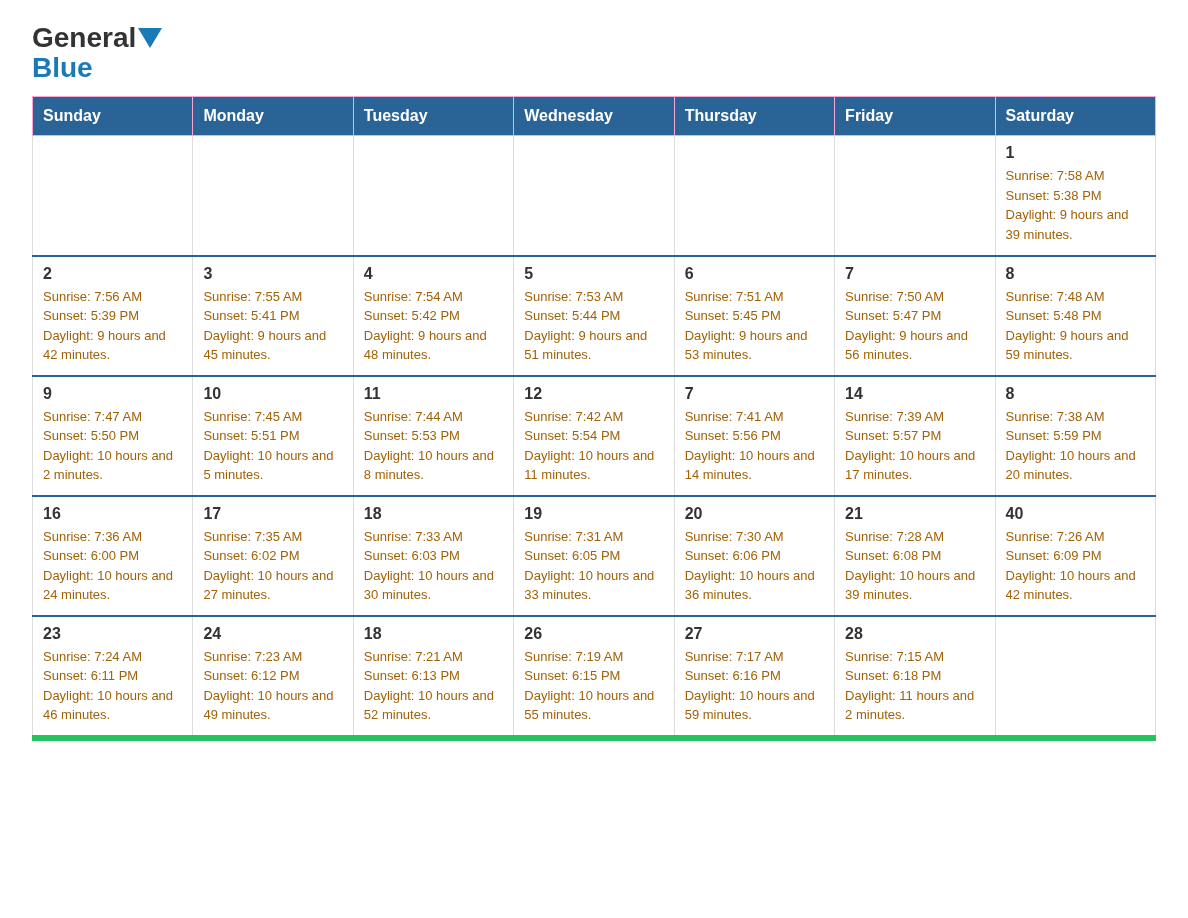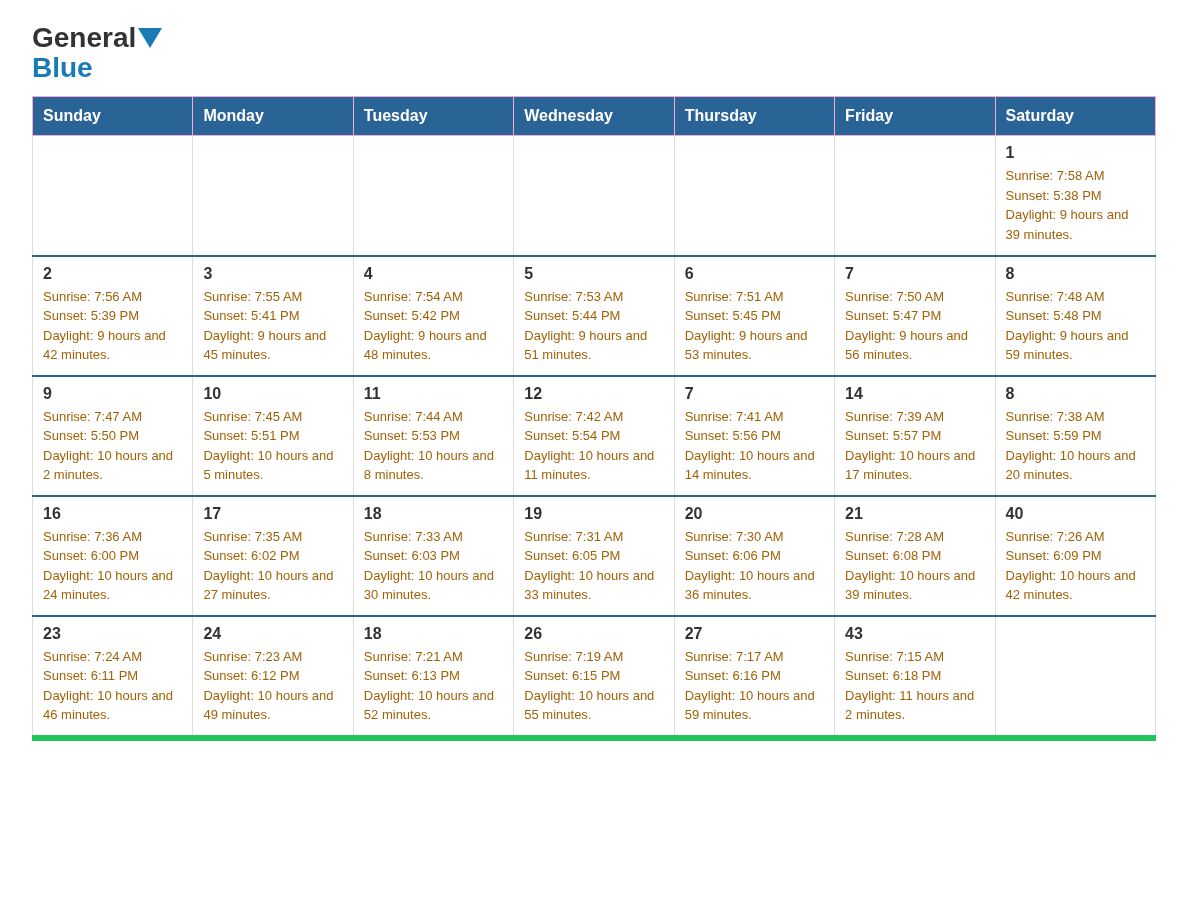--- a/index.html
+++ b/index.html
@@ -247,20 +247,20 @@
           </td>
           <td>
             <span class="day-number">26</span>
             <div class="day-info">Sunrise: 7:19 AM<br>Sunset: 6:15 PM<br>Daylight: 10 hours and 55 minutes.</div>
           </td>
           <td>
             <span class="day-number">27</span>
             <div class="day-info">Sunrise: 7:17 AM<br>Sunset: 6:16 PM<br>Daylight: 10 hours and 59 minutes.</div>
           </td>
           <td>
-            <span class="day-number">43</span>
+            <span class="day-number">28</span>
             <div class="day-info">Sunrise: 7:15 AM<br>Sunset: 6:18 PM<br>Daylight: 11 hours and 2 minutes.</div>
           </td>
           <td></td>
         </tr>
       </tbody>
   </table>
 </div>
 
 </body></html>

